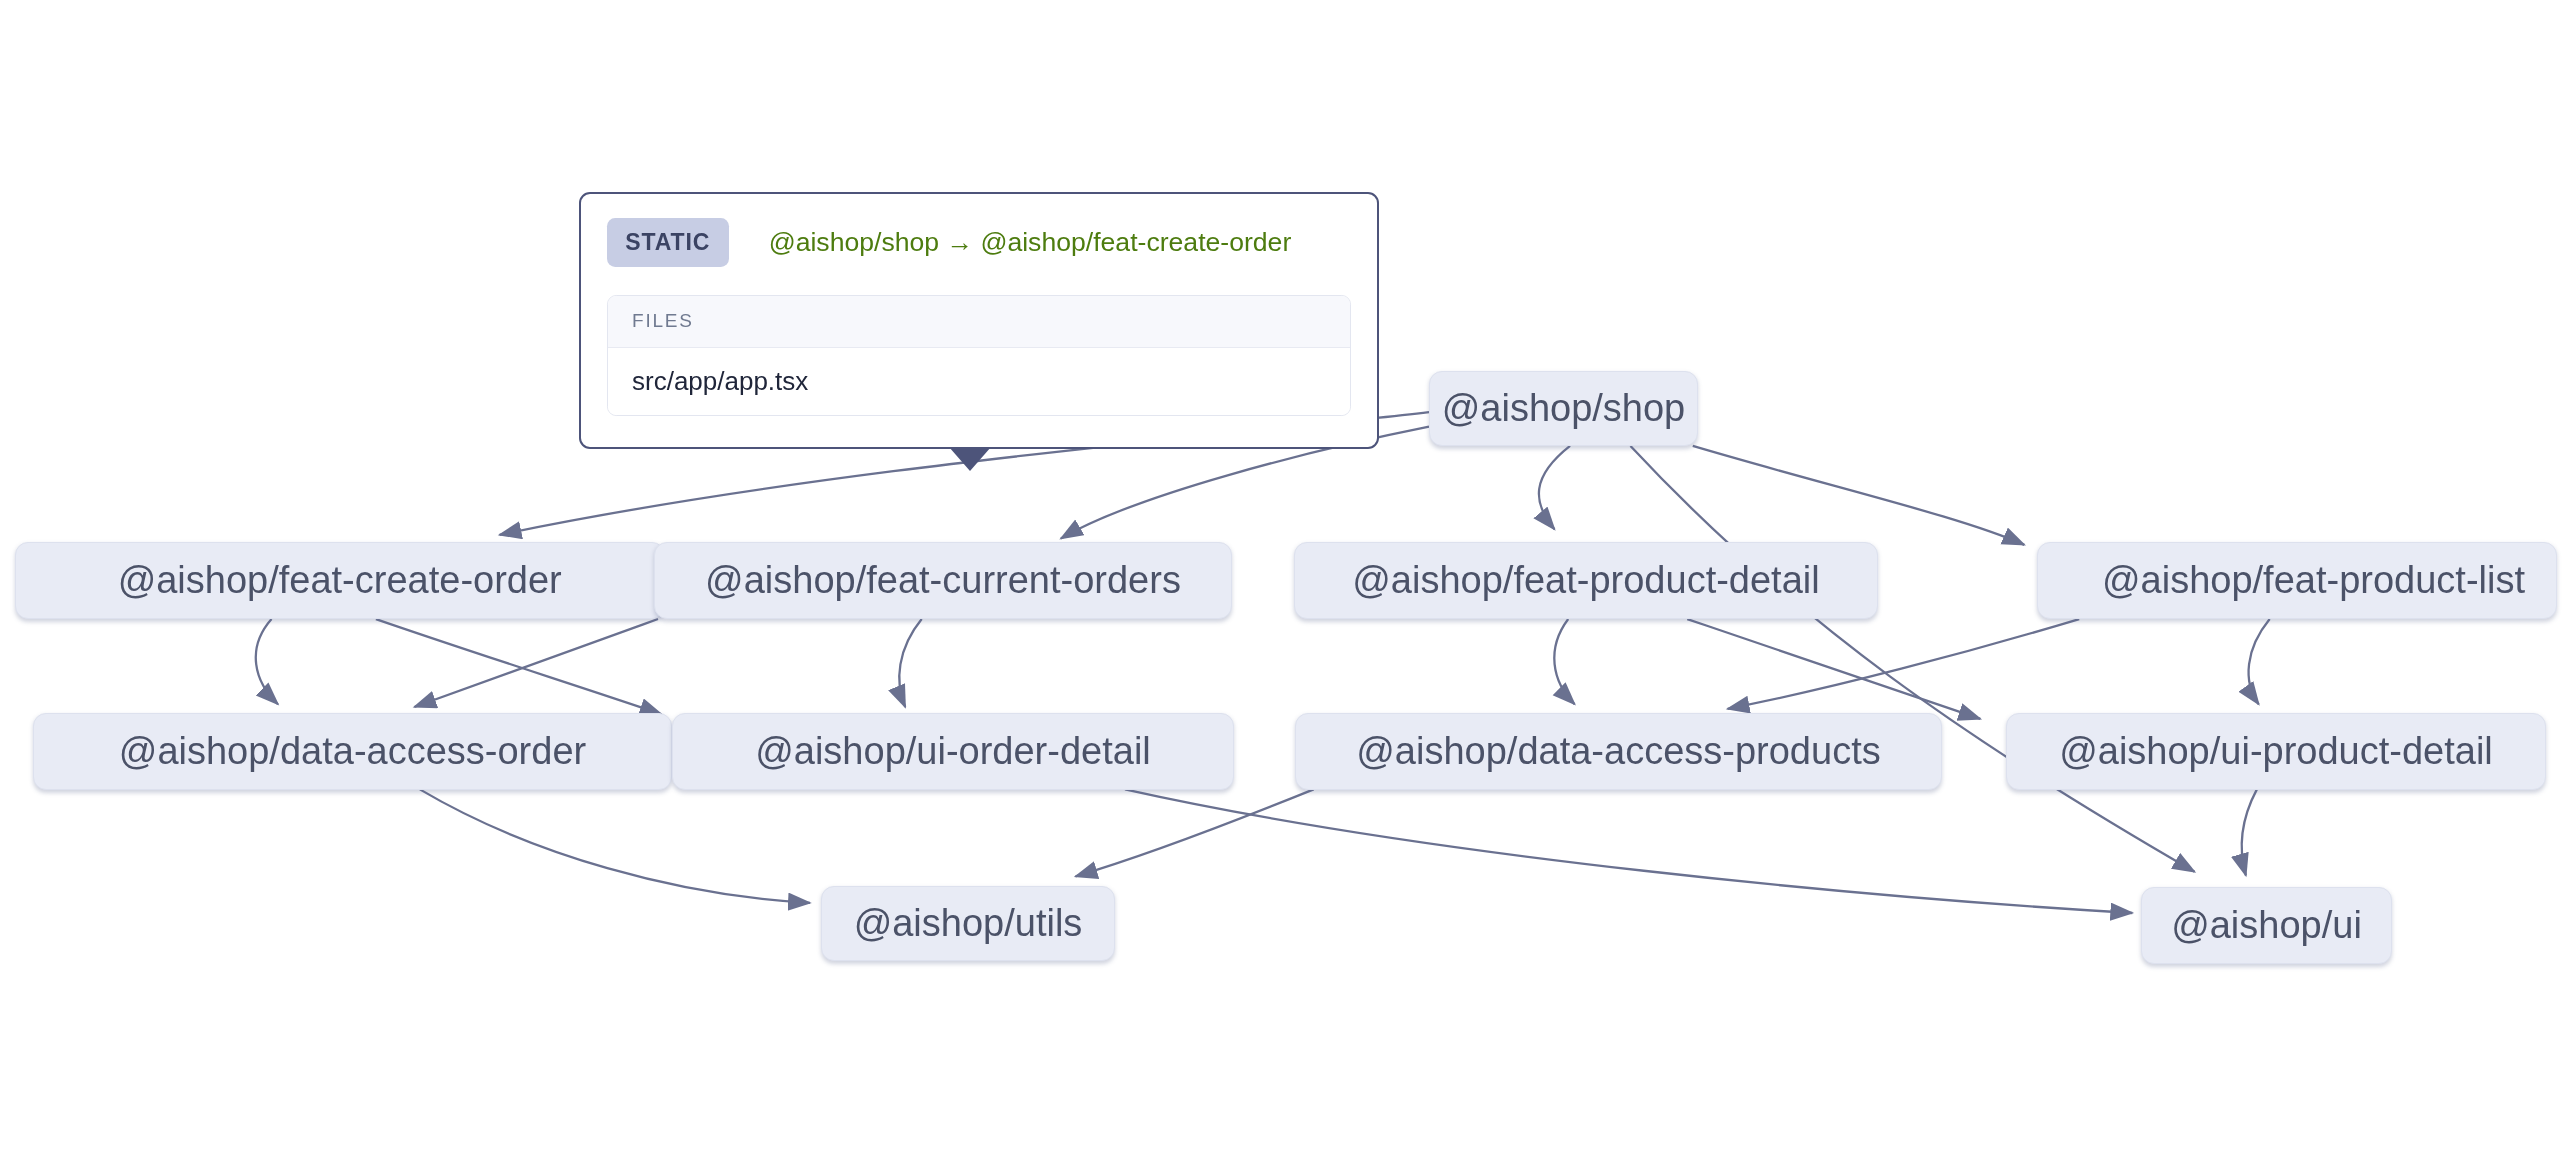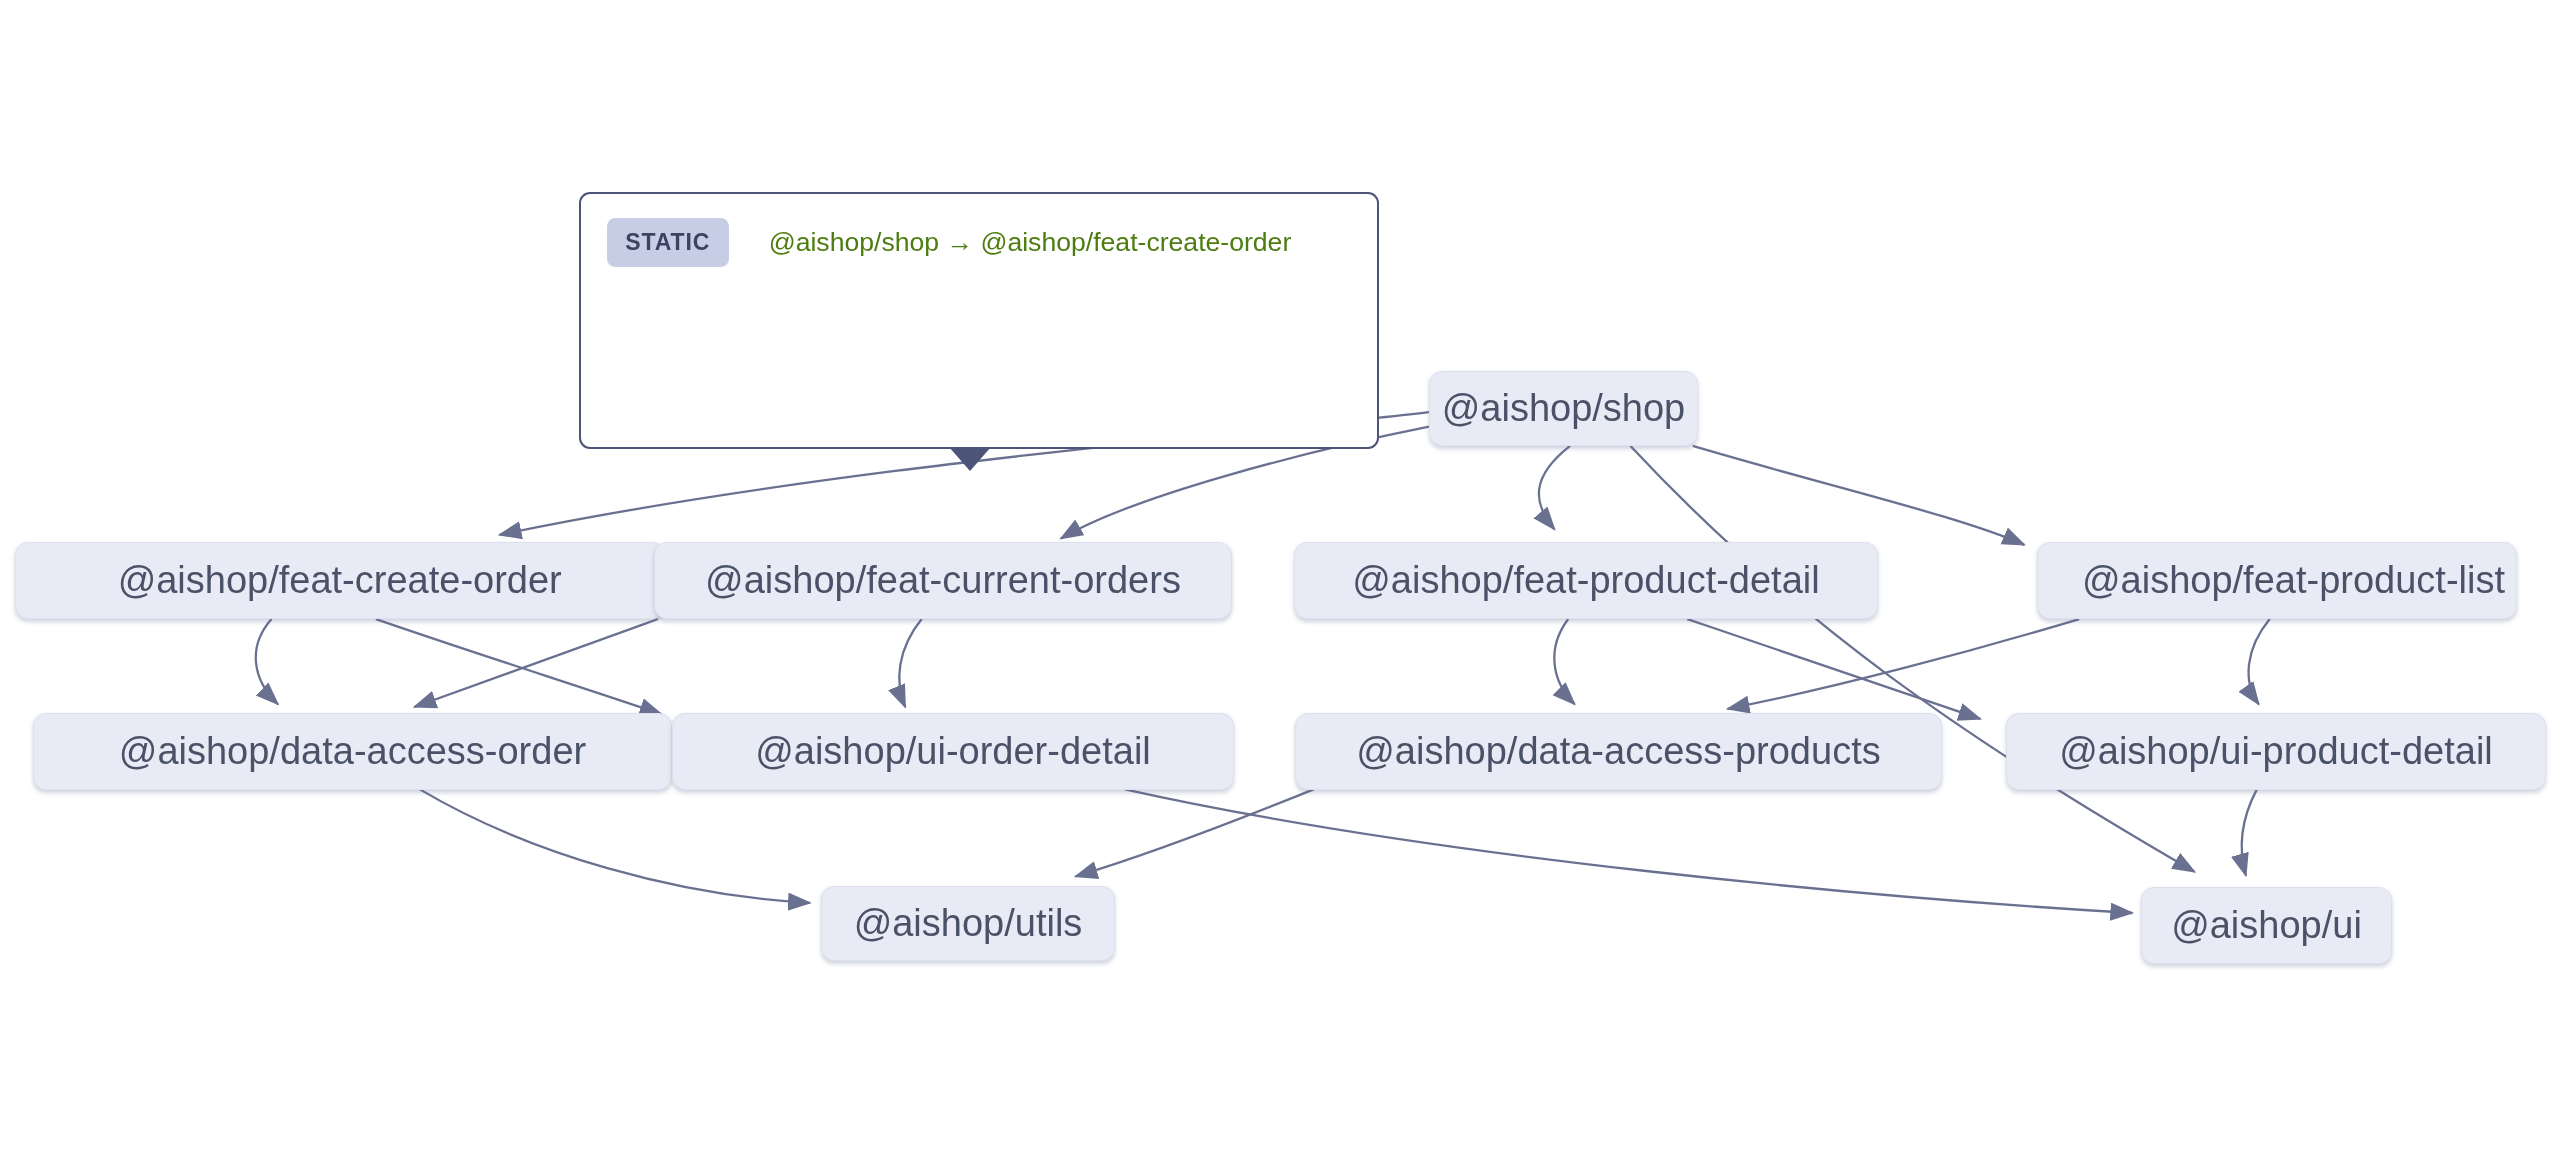--- a/index.html
+++ b/index.html
@@ -131,31 +131,35 @@
         <path class="edge" d="M 1228 862 C 1560 936, 2040 980, 2328 997" marker-end="url(#arrow)"></path>
         <path class="edge" d="M 2464 862 C 2446 896, 2444 928, 2452 956" marker-end="url(#arrow)"></path>
       </g>
   </svg>
 
   <div id="node-layer">
       <div class="node" style="left: 1429px; top: 371px; width: 269px; height: 75px; text-align: center;">@aishop/shop</div>
       <div class="node" style="left: 14.7px; top: 542px; width: 650px; height: 77px;">@aishop/feat-create-order</div>
       <div class="node" style="left: 654px; top: 542px; width: 578px; height: 77px;">@aishop/feat-current-orders</div>
       <div class="node" style="left: 1294px; top: 542px; width: 584px; height: 77px;">@aishop/feat-product-detail</div>
-      <div class="node" style="left: 2037px; top: 542px; width: 480px; height: 77px; padding-left: 33px;">@aishop/feat-product-list</div>
+      <div class="node" style="left: 2037px; top: 542px; width: 520px; height: 77px; padding-left: 33px;">@aishop/feat-product-list</div>
       <div class="node" style="left: 33px; top: 713px; width: 639px; height: 77px;">@aishop/data-access-order</div>
       <div class="node" style="left: 672px; top: 713px; width: 562px; height: 77px;">@aishop/ui-order-detail</div>
       <div class="node" style="left: 1295px; top: 713px; width: 647px; height: 77px; text-align: right;">@aishop/data-access-products</div>
       <div class="node" style="left: 2006px; top: 713px; width: 540px; height: 77px;">@aishop/ui-product-detail</div>
       <div class="node" style="left: 821px; top: 886px; width: 294px; height: 75px;">@aishop/utils</div>
       <div class="node" style="left: 2141px; top: 887px; width: 251px; height: 77px;">@aishop/ui</div>
     </div>
 
   <div class="tooltip" id="tooltip" style="left: 579px; top: 192px; width: 800px; height: 257px;">
     <div class="tooltip-header">
       <span class="badge">STATIC</span>
       <span class="relation">@aishop/shop → @aishop/feat-create-order</span>
     </div>
+    <div class="files-box">
+      <div class="files-header">FILES</div>
+      <div class="files-row">src/app/app.tsx</div>
+    </div>
     <div class="tooltip-caret" id="tooltip-caret" style="left: 368px;"></div>
   </div>
 
 </div>
 
 
 </body></html>

